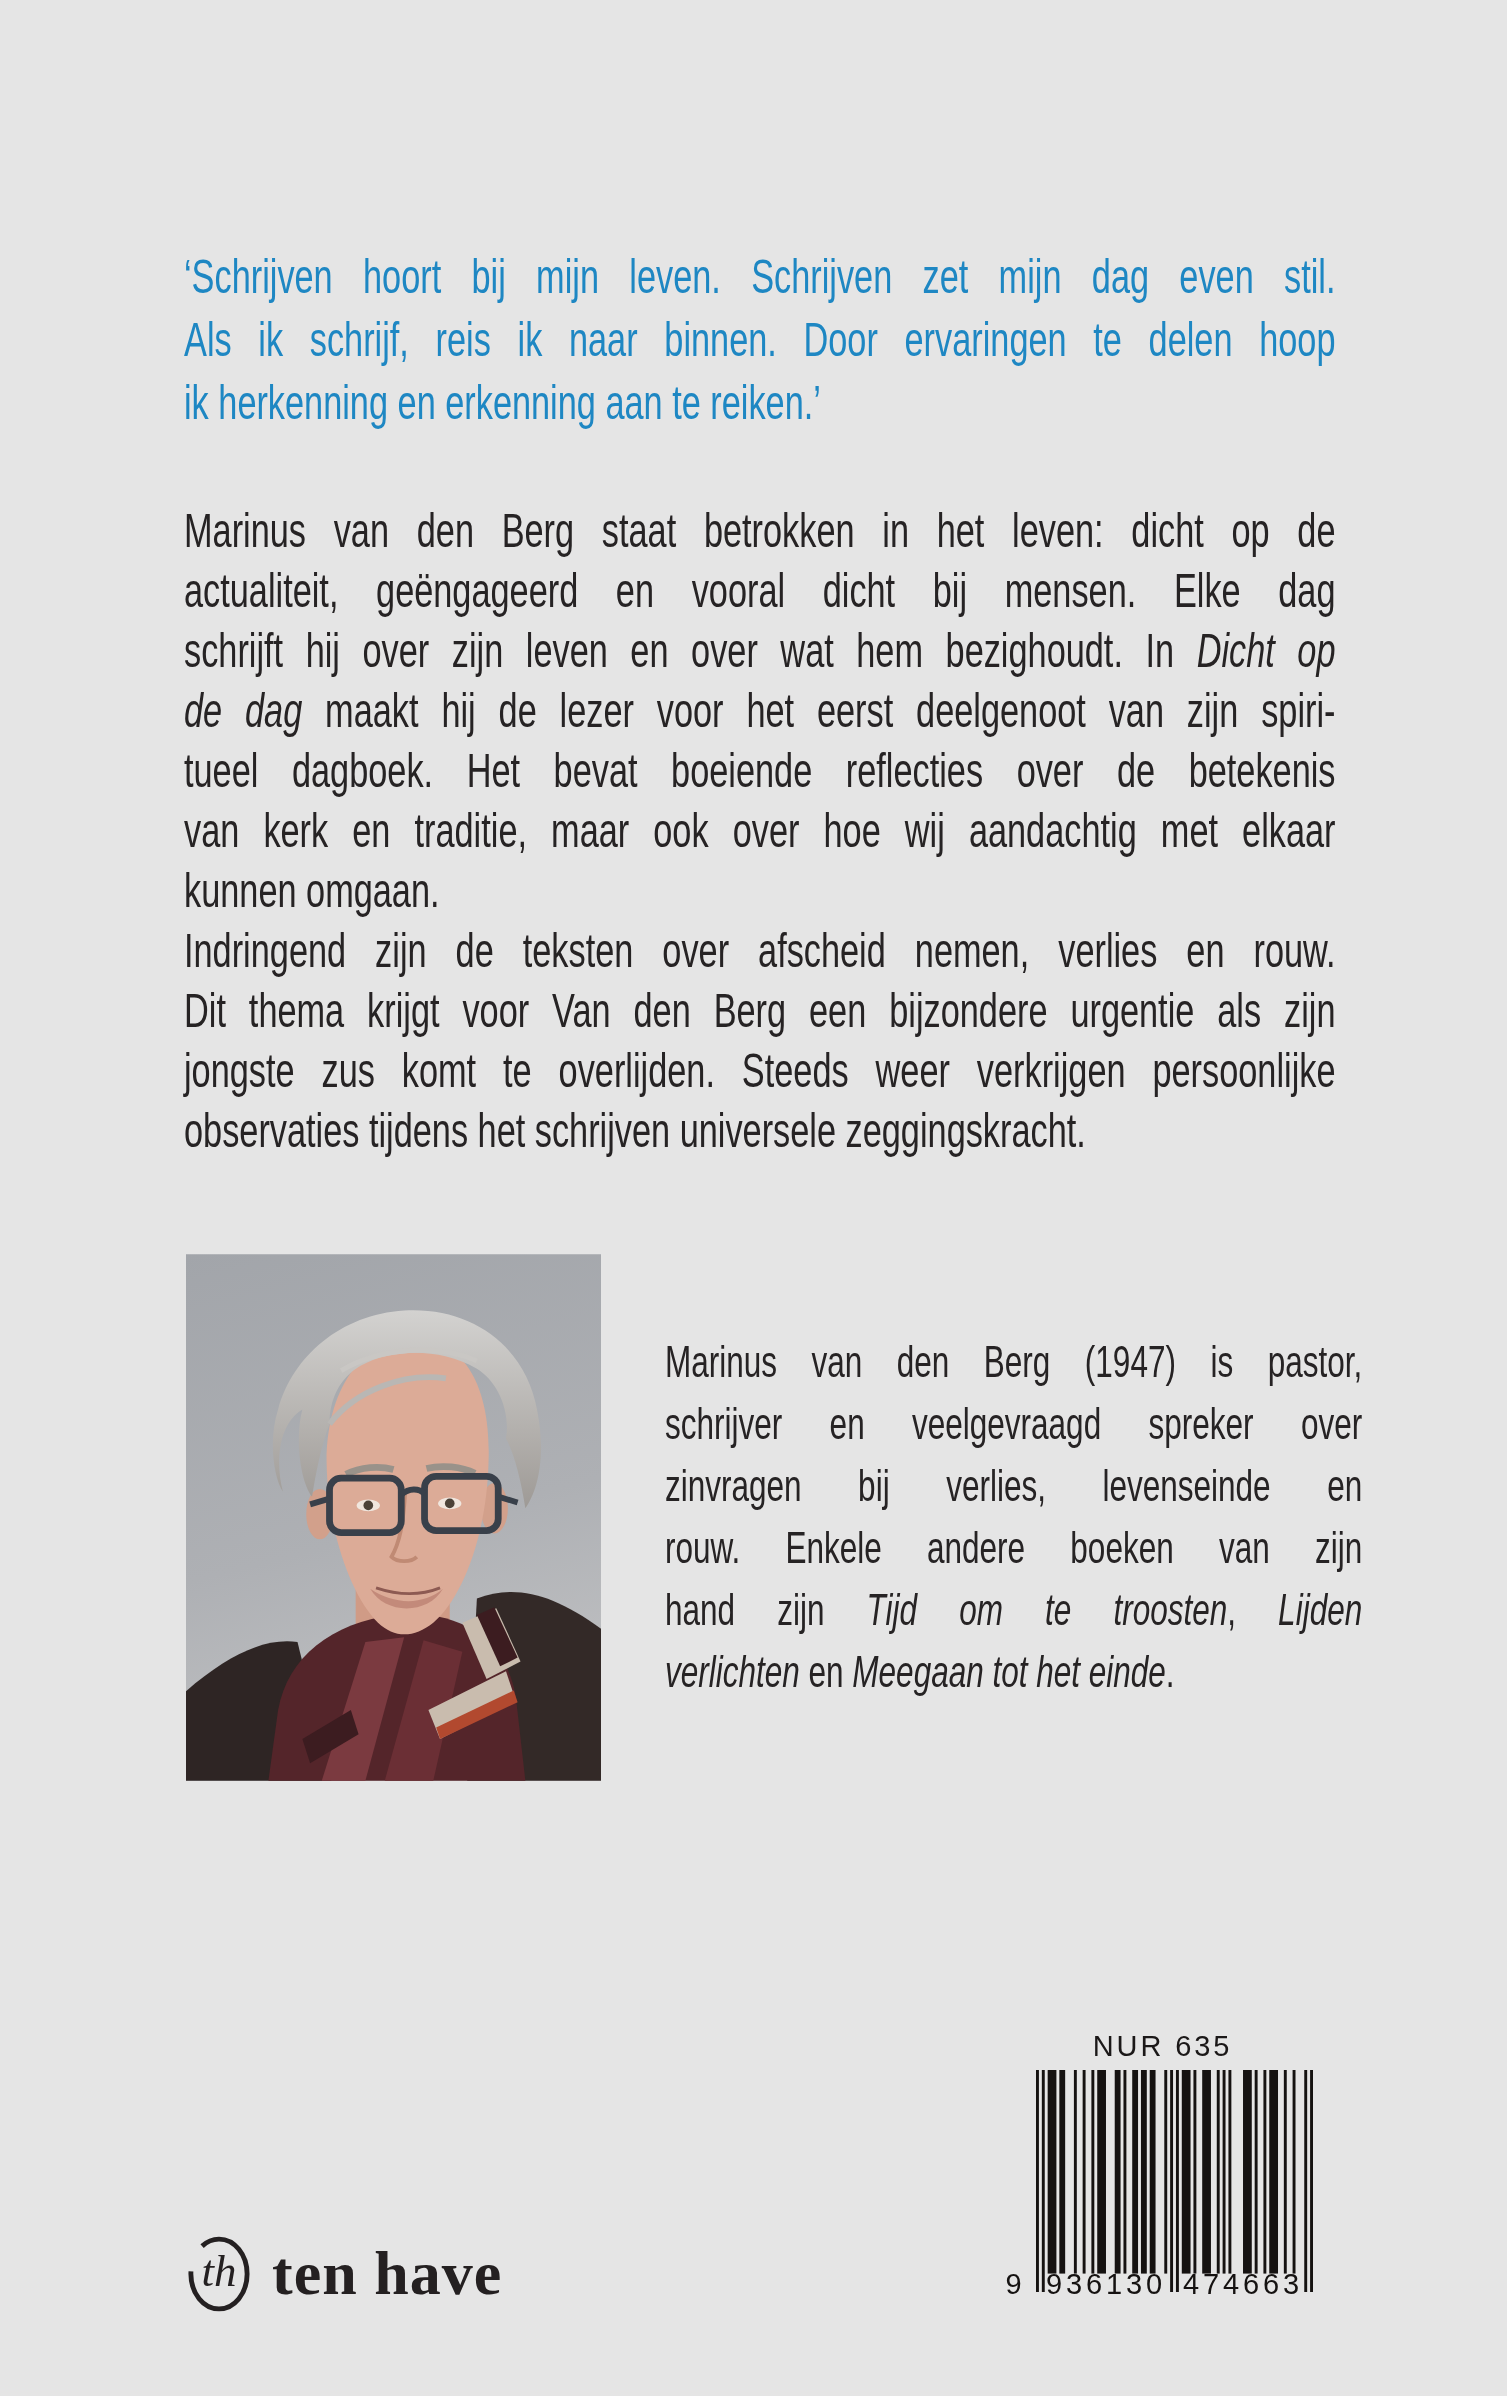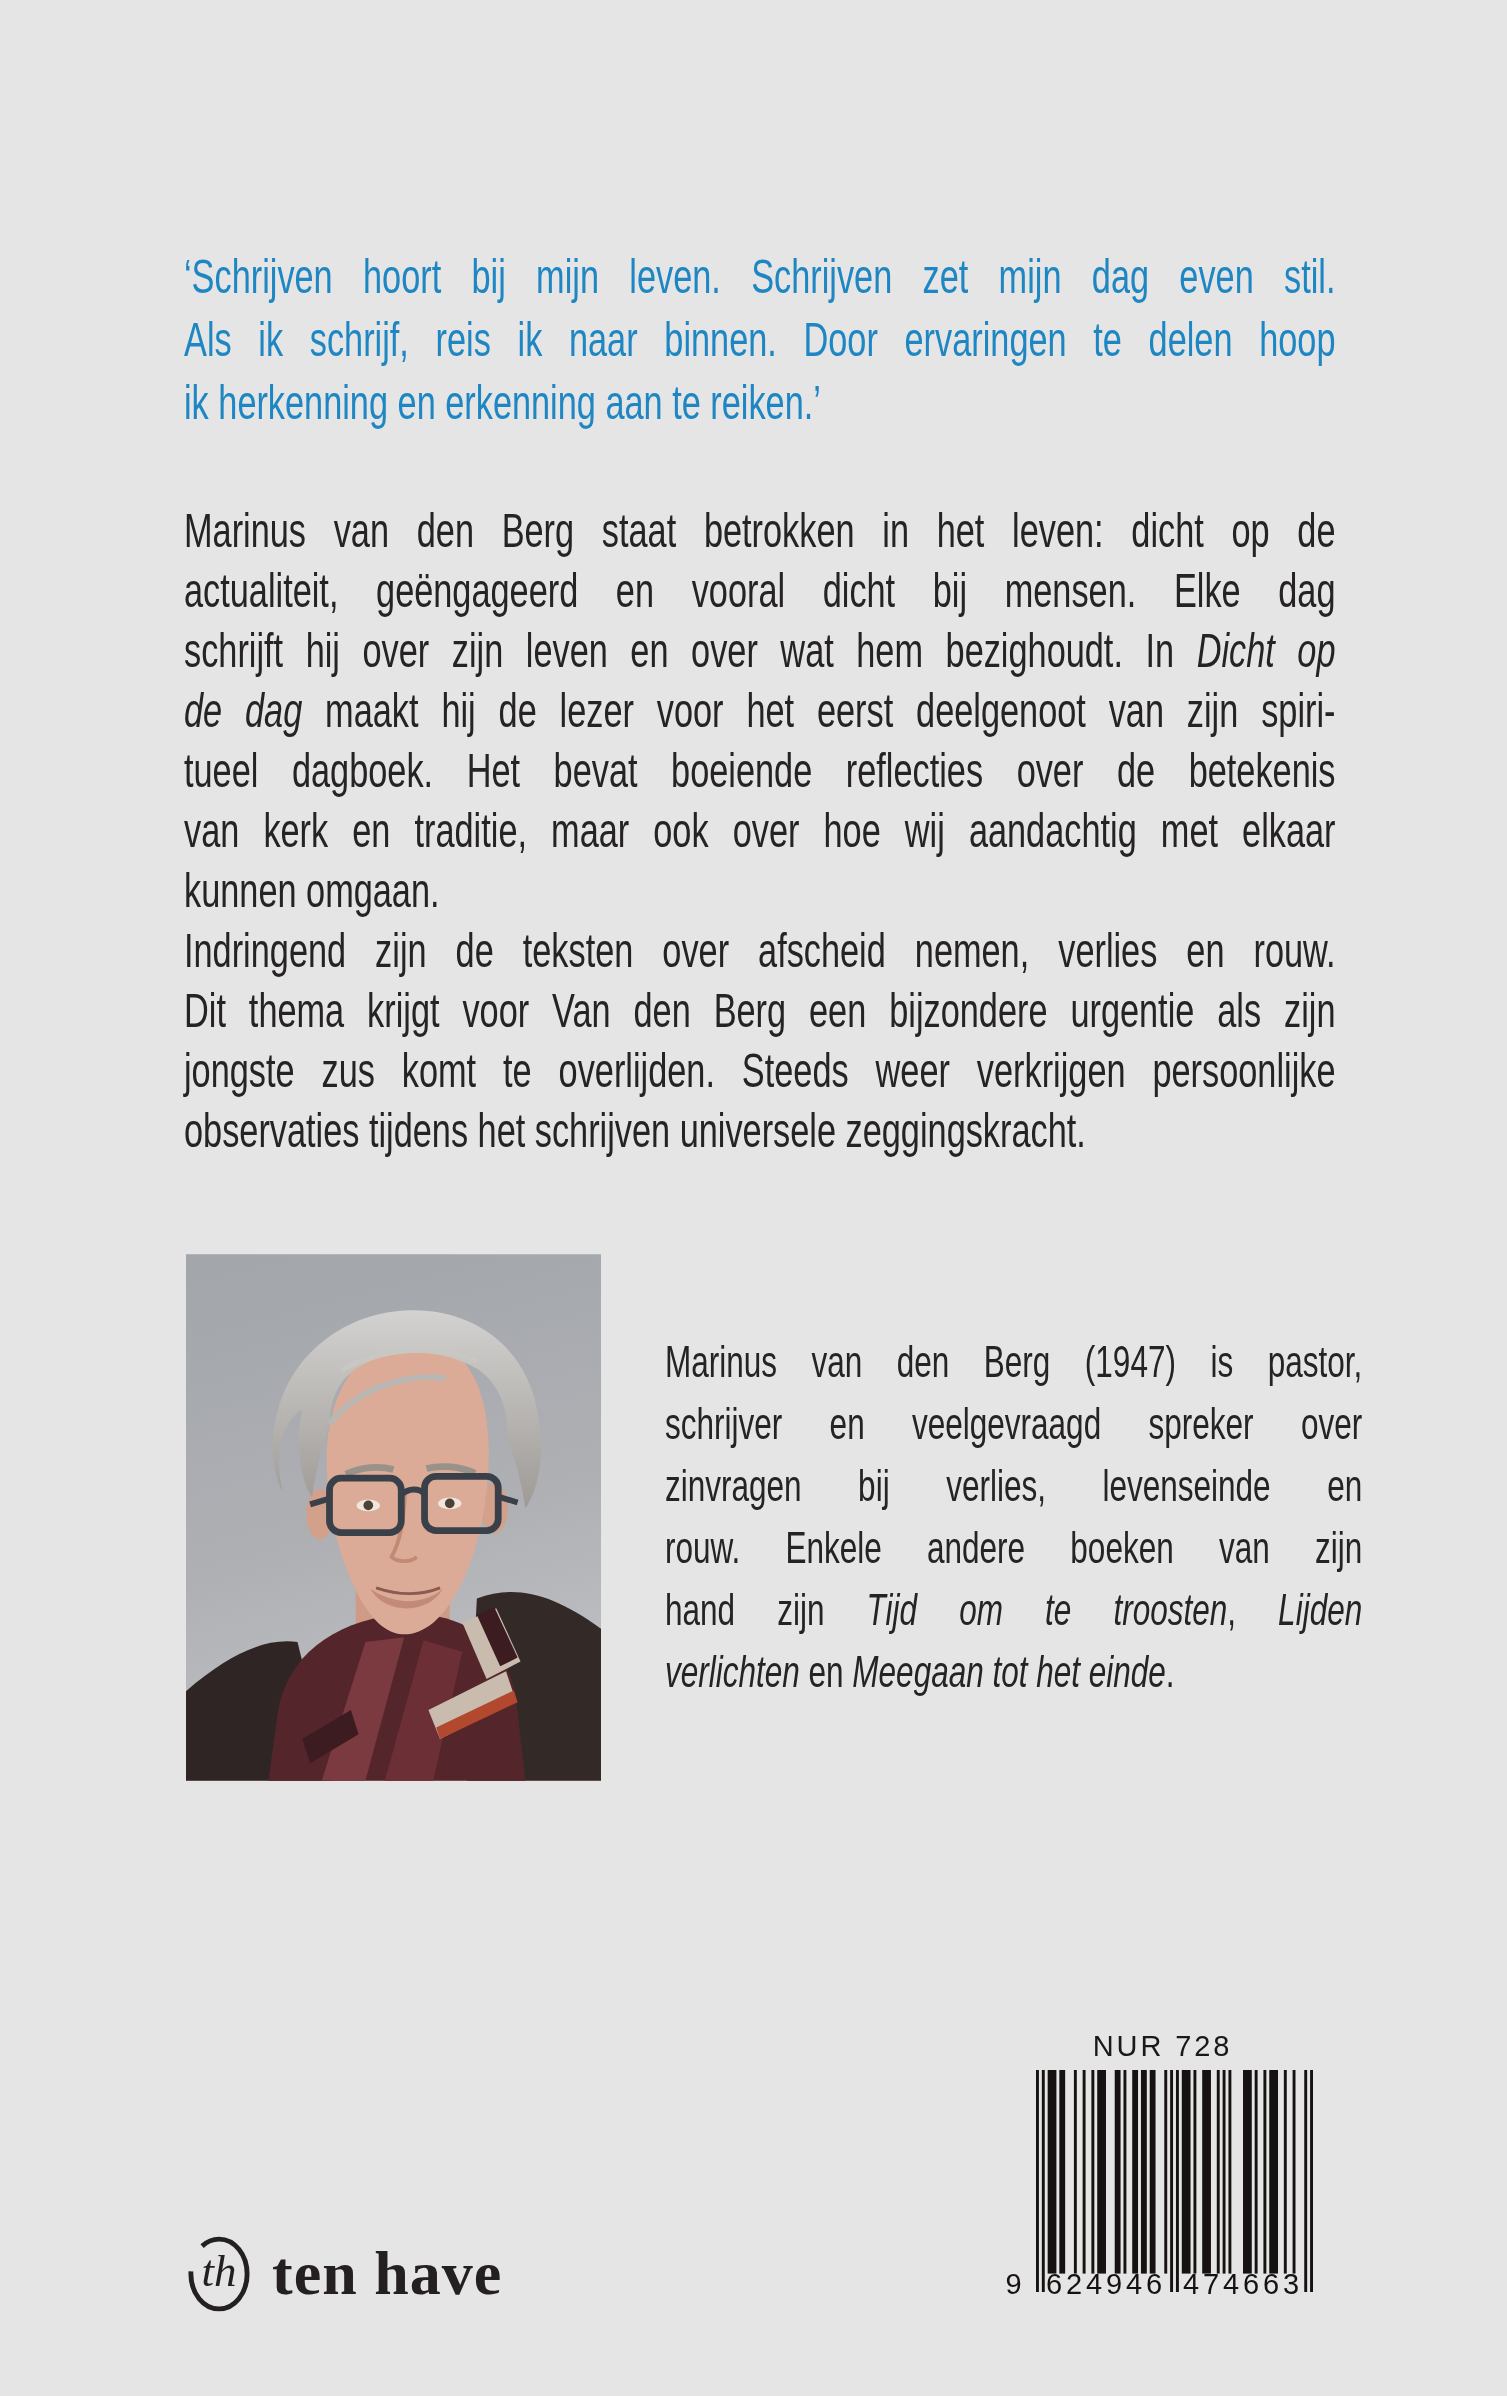--- a/index.html
+++ b/index.html
@@ -131,21 +131,21 @@
 
   <div class="tb bio">
       <div class="ln"><span>Marinus van den Berg (1947) is pastor,</span></div>
       <div class="ln"><span>schrijver en veelgevraagd spreker over</span></div>
       <div class="ln"><span>zinvragen bij verlies, levenseinde en</span></div>
       <div class="ln"><span>rouw. Enkele andere boeken van zijn</span></div>
       <div class="ln"><span>hand zijn </span><i>Tijd om te troosten</i><span>, </span><i>Lijden</i></div>
       <div class="ln nojust"><i>verlichten</i><span> en </span><i>Meegaan tot het einde</i><span>.</span></div>
     </div>
 
-  <div class="nur">NUR 728</div>
+  <div class="nur">NUR 635</div>
 
   <svg id="barcode-bars" class="bars" width="277" height="222" viewBox="0 0 95 229" preserveAspectRatio="none" xmlns="http://www.w3.org/2000/svg">
       <rect x="0" y="0" width="1" height="229"></rect>
       <rect x="2" y="0" width="1" height="229"></rect>
       <rect x="4" y="0" width="3" height="210"></rect>
       <rect x="8" y="0" width="2" height="210"></rect>
       <rect x="13" y="0" width="1" height="210"></rect>
       <rect x="16" y="0" width="1" height="210"></rect>
       <rect x="19" y="0" width="1" height="210"></rect>
       <rect x="21" y="0" width="3" height="210"></rect>
@@ -166,21 +166,21 @@
       <rect x="71" y="0" width="3" height="210"></rect>
       <rect x="75" y="0" width="1" height="210"></rect>
       <rect x="78" y="0" width="1" height="210"></rect>
       <rect x="80" y="0" width="3" height="210"></rect>
       <rect x="85" y="0" width="1" height="210"></rect>
       <rect x="88" y="0" width="1" height="210"></rect>
       <rect x="92" y="0" width="1" height="229"></rect>
       <rect x="94" y="0" width="1" height="229"></rect>
     </svg>
   <div class="bcd lead">9</div>
-  <div class="bcd grp1">624946</div>
+  <div class="bcd grp1">936130</div>
   <div class="bcd grp2">474663</div>
 
   <svg class="logo-circle" width="64" height="80" viewBox="0 0 66 82" xmlns="http://www.w3.org/2000/svg">
     <ellipse cx="33" cy="41" rx="29" ry="36" fill="none" stroke="#242021" stroke-width="5" stroke-dasharray="176 29" stroke-dashoffset="-134"></ellipse>
   </svg>
   <div class="logo-th">th</div>
   <div class="logo-name">ten have</div>
 
 </div>
 

